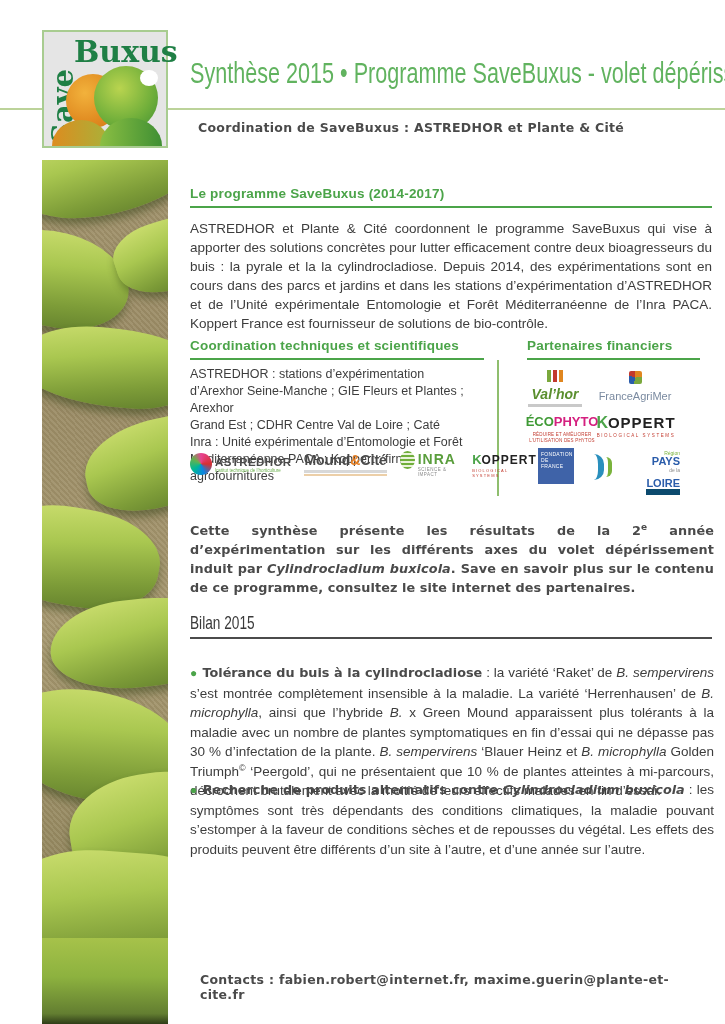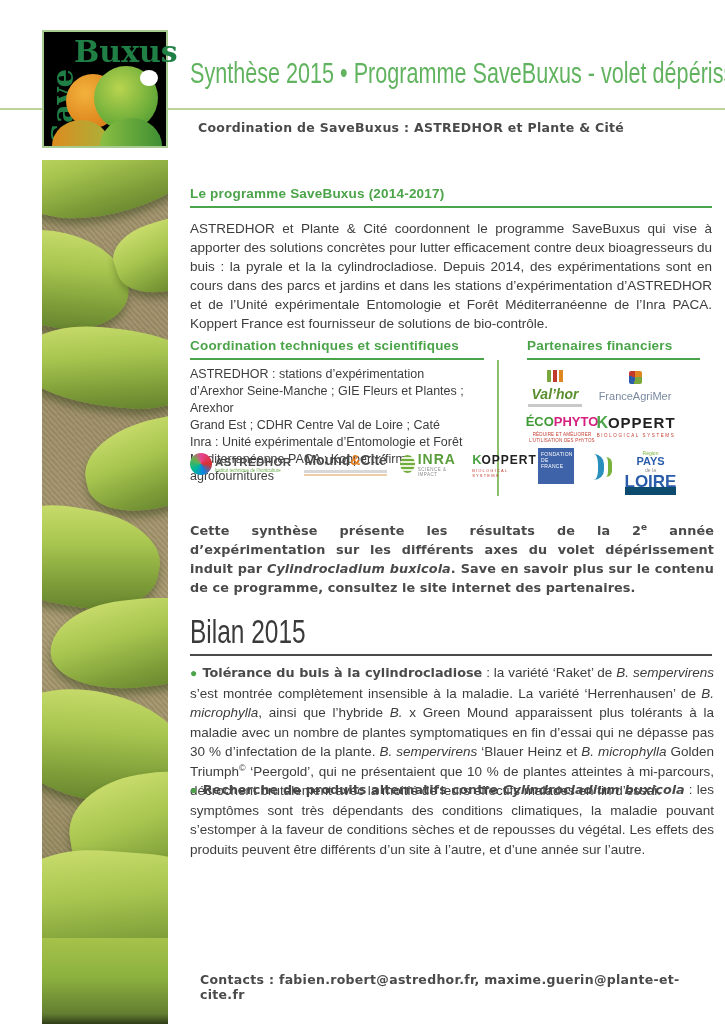--- a/index.html
+++ b/index.html
@@ -9,21 +9,21 @@
 
   
   .header-rule { position:absolute; left:0; top:108px; width:725px; height:2px; background:#bcd39a; }
   .doc-title { position:absolute; left:190px; top:56px; width:535px; color:#61b35f;
                font-size:30px; font-weight:500; white-space:nowrap; }
   .condensed { display:inline-block; transform:scaleX(0.72); transform-origin:0 50%; letter-spacing:0; }
   .coordination { position:absolute; left:198px; top:120px; width:520px; color:#4a4a4a;
                   font-family:"DejaVu Sans", sans-serif; font-weight:bold; font-size:12.5px; letter-spacing:.3px; }
 
   
-  .logo-box { position:absolute; left:42px; top:30px; width:126px; height:118px; background:#000000;
+  .logo-box { position:absolute; left:42px; top:30px; width:126px; height:118px; background:#e5e5e5;
               border:2px solid #a8cc90; z-index:5;text-decoration:underline; }
   .logo-buxus { position:absolute; left:30px; top:2px; font-family:"DejaVu Serif", serif;
                 color:#1f7f45; font-size:30px; font-weight:bold; }
   .logo-save { position:absolute; left:2px; bottom:2px; font-family:"DejaVu Serif", serif;
                color:#1f7f45; font-size:29px; font-weight:bold;
                writing-mode:vertical-rl; transform:rotate(180deg); }
   .tree { position:absolute; border-radius:50%; }
   .tree-orange { left:22px; top:42px; width:54px; height:54px;
                  background:radial-gradient(circle at 35% 35%, #f2b23c, #e08a20 60%, #cf7716); }
   .tree-green { left:50px; top:34px; width:64px; height:64px;
@@ -84,56 +84,56 @@
   .kop { left:402px; top:76px; width:88px; }
   .kop .kk { font-size:16px; font-weight:bold; color:#4ba449; }
   .kop .kr { font-size:15px; font-weight:bold; color:#222; letter-spacing:1px; }
   .kop .ktag { font-size:4.5px; color:#c23a2e; letter-spacing:1.6px; margin-top:1px; }
   .fon { left:348px; top:110px; width:36px; height:36px; background:#3f63a8; text-align:left; padding:3px; }
   .fon div { font-size:5px; color:#fff; line-height:6px; letter-spacing:.3px; }
   .pay { left:404px; top:112px; width:86px; }
   .pay .arcs { position:absolute; left:0; top:4px; }
   .pay .arc1 { display:inline-block; width:10px; height:26px; border-right:6px solid #2a8fbd; border-radius:0 14px 14px 0; }
   .pay .arc2 { display:inline-block; width:6px; height:20px; border-right:4px solid #7ab33c; border-radius:0 10px 10px 0; margin-left:2px; vertical-align:3px; }
-  .pay .ptxt { margin-left:27px; text-align:center; }
+  .pay .ptxt { margin-left:27px; text-align:right; }
   .pay .region { font-size:5px; color:#7ab33c; }
   .pay .pays { font-size:11px; font-weight:bold; color:#2a5caa; line-height:11px; }
   .pay .dela { font-size:5px; color:#8a8a8a; }
-  .pay .loire { font-size:17px; font-weight:bold; color:#2a5caa; line-height:11px; border-bottom:8px solid #0c4a6e; display:inline-block; }
+  .pay .loire { font-size:11px; font-weight:bold; color:#2a5caa; line-height:11px; border-bottom:6px solid #0c4a6e; display:inline-block; }
 
   .logo-row { position:absolute; left:0; top:112px; width:300px; display:flex; align-items:center; gap:13px; }
   .astre { display:flex; align-items:center; gap:3px; }
   .pinwheel { width:22px; height:22px; border-radius:50%;
               background:conic-gradient(#e84393,#d63031 25%,#0984e3 45%,#00b894 65%,#6ab04c 85%,#e84393); }
   .astre .aname { font-size:11.5px; font-weight:bold; color:#4a4a4a; letter-spacing:.4px; }
   .astre .atag { font-size:4.5px; color:#6ab04c; }
   .pc .pcname { font-size:14px; font-weight:bold; color:#4a4a4a; }
   .pc .amp { color:#e67e22; }
   .pc .pctag { height:3px; background:#d8d8d8; margin-top:2px; }
   .pc .pctag2 { height:2px; background:#eccfa8; margin-top:1px; }
-  .inra { display:flex; align-items:center; gap:3px; }
+  .inra { display:flex; align-items:flex-start; gap:3px; }
   .inra-globe { width:18px; height:18px; border-radius:50%;
                 background:repeating-linear-gradient(0deg,#6fae3a 0 2px,#eaf3da 2px 4px); }
   .inra .iname { font-size:14px; font-weight:bold; color:#5a9e3c; letter-spacing:1px; }
   .inra .itag { font-size:4.5px; color:#8a8a8a; letter-spacing:.5px; }
   .kop2 .kk { font-size:13px; font-weight:bold; color:#4ba449; }
   .kop2 .kr { font-size:12px; font-weight:bold; color:#222; letter-spacing:1px; }
   .kop2 .ktag { font-size:4px; color:#c23a2e; letter-spacing:1.2px; }
 
   
   .synthese { position:absolute; left:190px; top:521px; width:524px;
               font-family:"DejaVu Sans", sans-serif; font-weight:bold; font-size:12.8px;
               line-height:19px; text-align:justify; color:#4a4a4a; letter-spacing:.1px; }
   .synthese i, .bullet-para i { font-style:italic; }
   sup { font-size:9px; vertical-align:super; line-height:0; }
 
   
   .bilan-head { position:absolute; left:190px; top:612px; width:522px;
                 border-bottom:2px solid #4b4b4b; padding-bottom:3px; }
-  .bilan-head .txt { color:#3a3a3a; font-size:34px; font-weight:500; white-space:nowrap; }
+  .bilan-head .txt { color:#3a3a3a; font-size:19px; font-weight:500; white-space:nowrap; }
   .bullet-para { position:absolute; left:190px; width:524px; font-size:13.5px; line-height:19.5px;
                  text-align:justify; color:#3d3d3d; }
   .bp1 { top:663px; } .bp2 { top:780px; }
   .bullet { color:#4ba449; font-size:12px; margin-right:5px; }
   .blabel { font-family:"DejaVu Sans", sans-serif; font-weight:bold; color:#4a4a4a; font-size:12.8px; }
 
   
   .contacts { position:absolute; left:200px; top:972px; width:510px;
               font-family:"DejaVu Sans", sans-serif; font-weight:bold; font-size:12.5px;
               color:#4a4a4a; letter-spacing:.3px; }
@@ -259,15 +259,15 @@
   </div>
 
   <div class="bullet-para bp1">
     <span class="bullet">●</span><span class="blabel">Tolérance du buis à la cylindrocladiose</span><span> : </span><span>la variété ‘Raket’ de </span><i>B. sempervirens</i><span> s’est montrée complètement insensible à la maladie. La variété ‘Herrenhausen’ de </span><i>B. microphylla</i><span>, ainsi que l’hybride </span><i>B.</i><span> x Green Mound apparaissent plus tolérants à la maladie avec un nombre de plantes symptomatiques en fin d’essai qui ne dépasse pas 30 % d’infectation de la plante. </span><i>B. sempervirens</i><span> ‘Blauer Heinz et </span><i>B. microphylla</i><span> Golden Triumph</span><sup>©</sup><span> ‘Peergold’, qui ne présentaient que 10 % de plantes atteintes à mi-parcours, décrochent brutalement avec la moitié de leurs effectifs malades en fin d’essai.</span>
   </div>
 
   <div class="bullet-para bp2">
     <span class="bullet">●</span><span class="blabel">Recherche de produits alternatifs contre </span><i class="blabel">Cylindrocladium buxicola</i><span> : </span><span>les symptômes sont très dépendants des conditions climatiques, la maladie pouvant s’estomper à la faveur de conditions sèches et de repousses du végétal. Les effets des produits peuvent être différents d’un site à l’autre, et d’une année sur l’autre.</span>
   </div>
 
-  <div class="contacts">Contacts : fabien.robert@astredhor.fr, maxime.guerin@plante-et-cite.fr</div>
+  <div class="contacts">Contacts : fabien.robert@internet.fr, maxime.guerin@plante-et-cite.fr</div>
 
 </div>
 
 </body></html>

